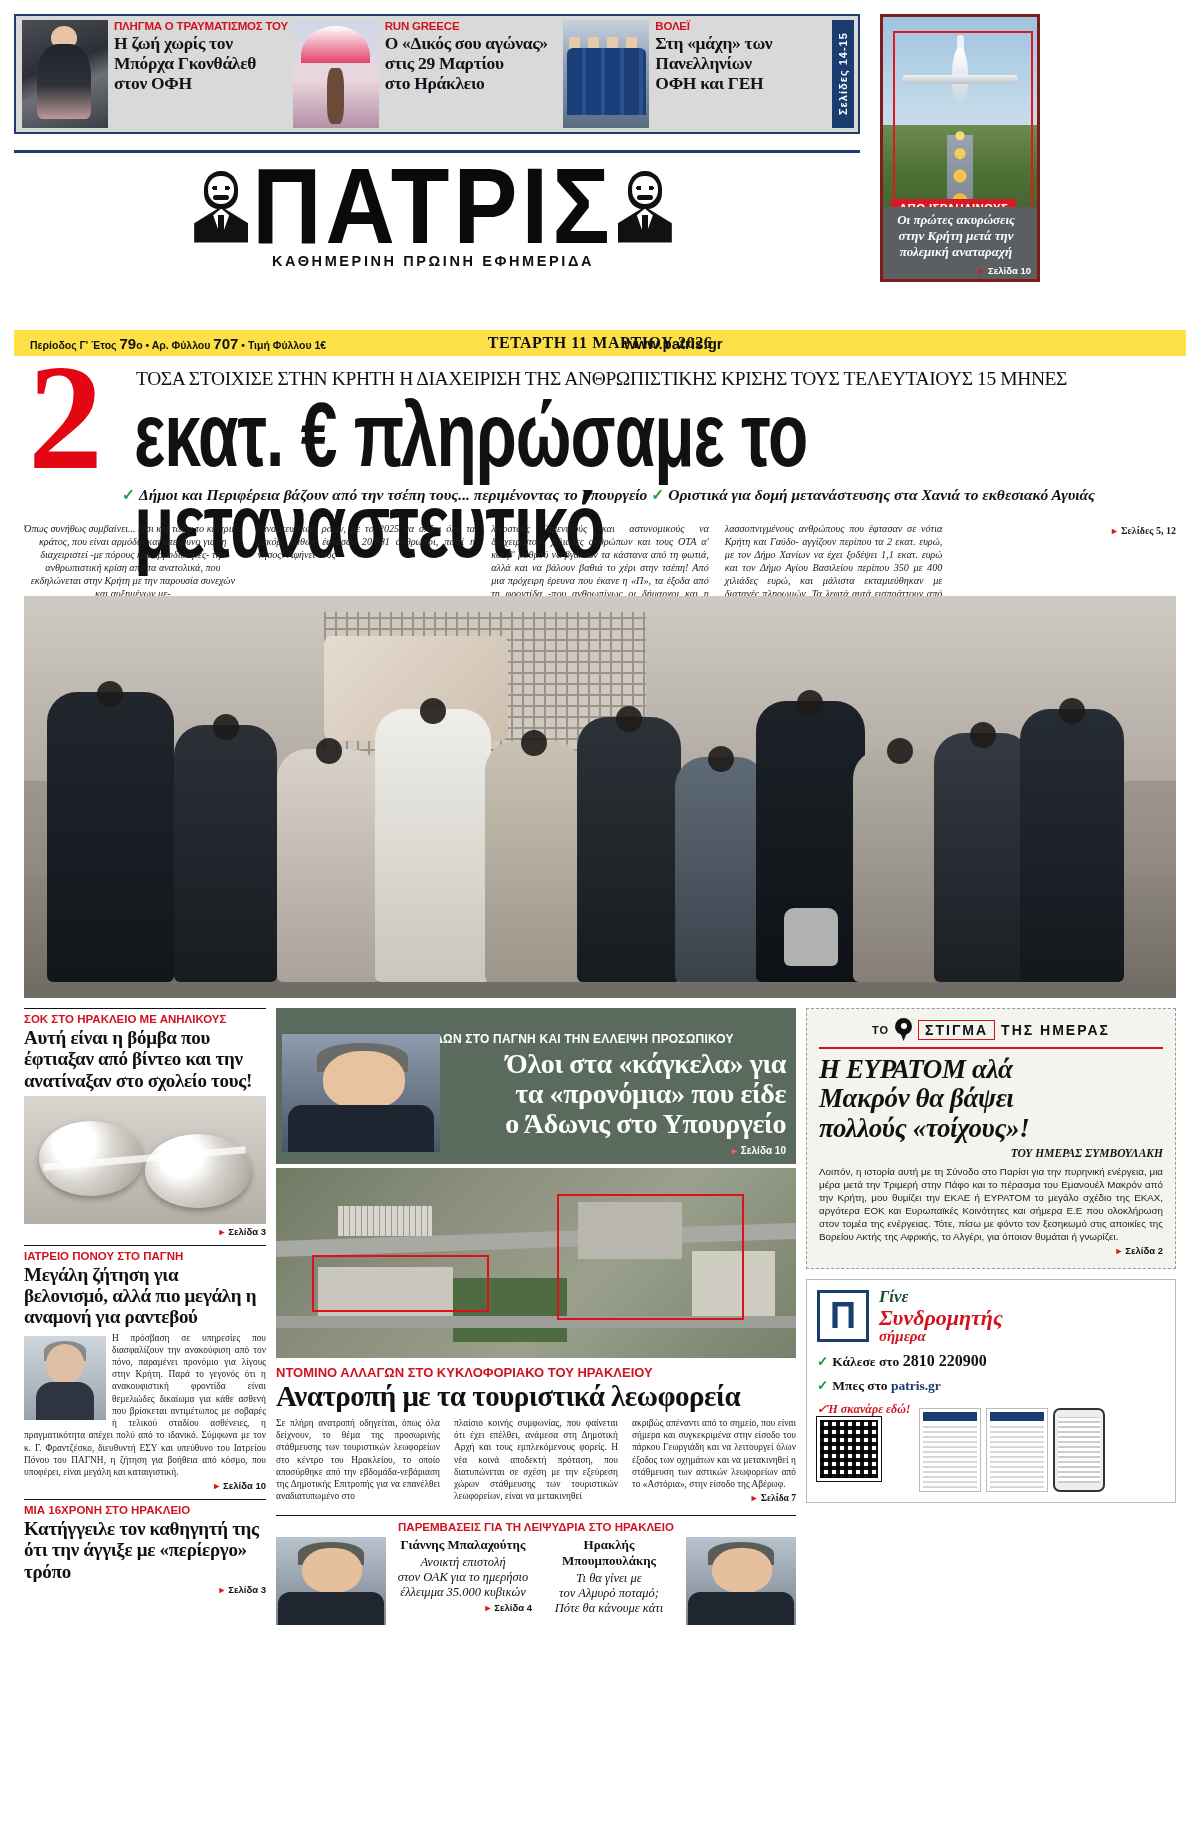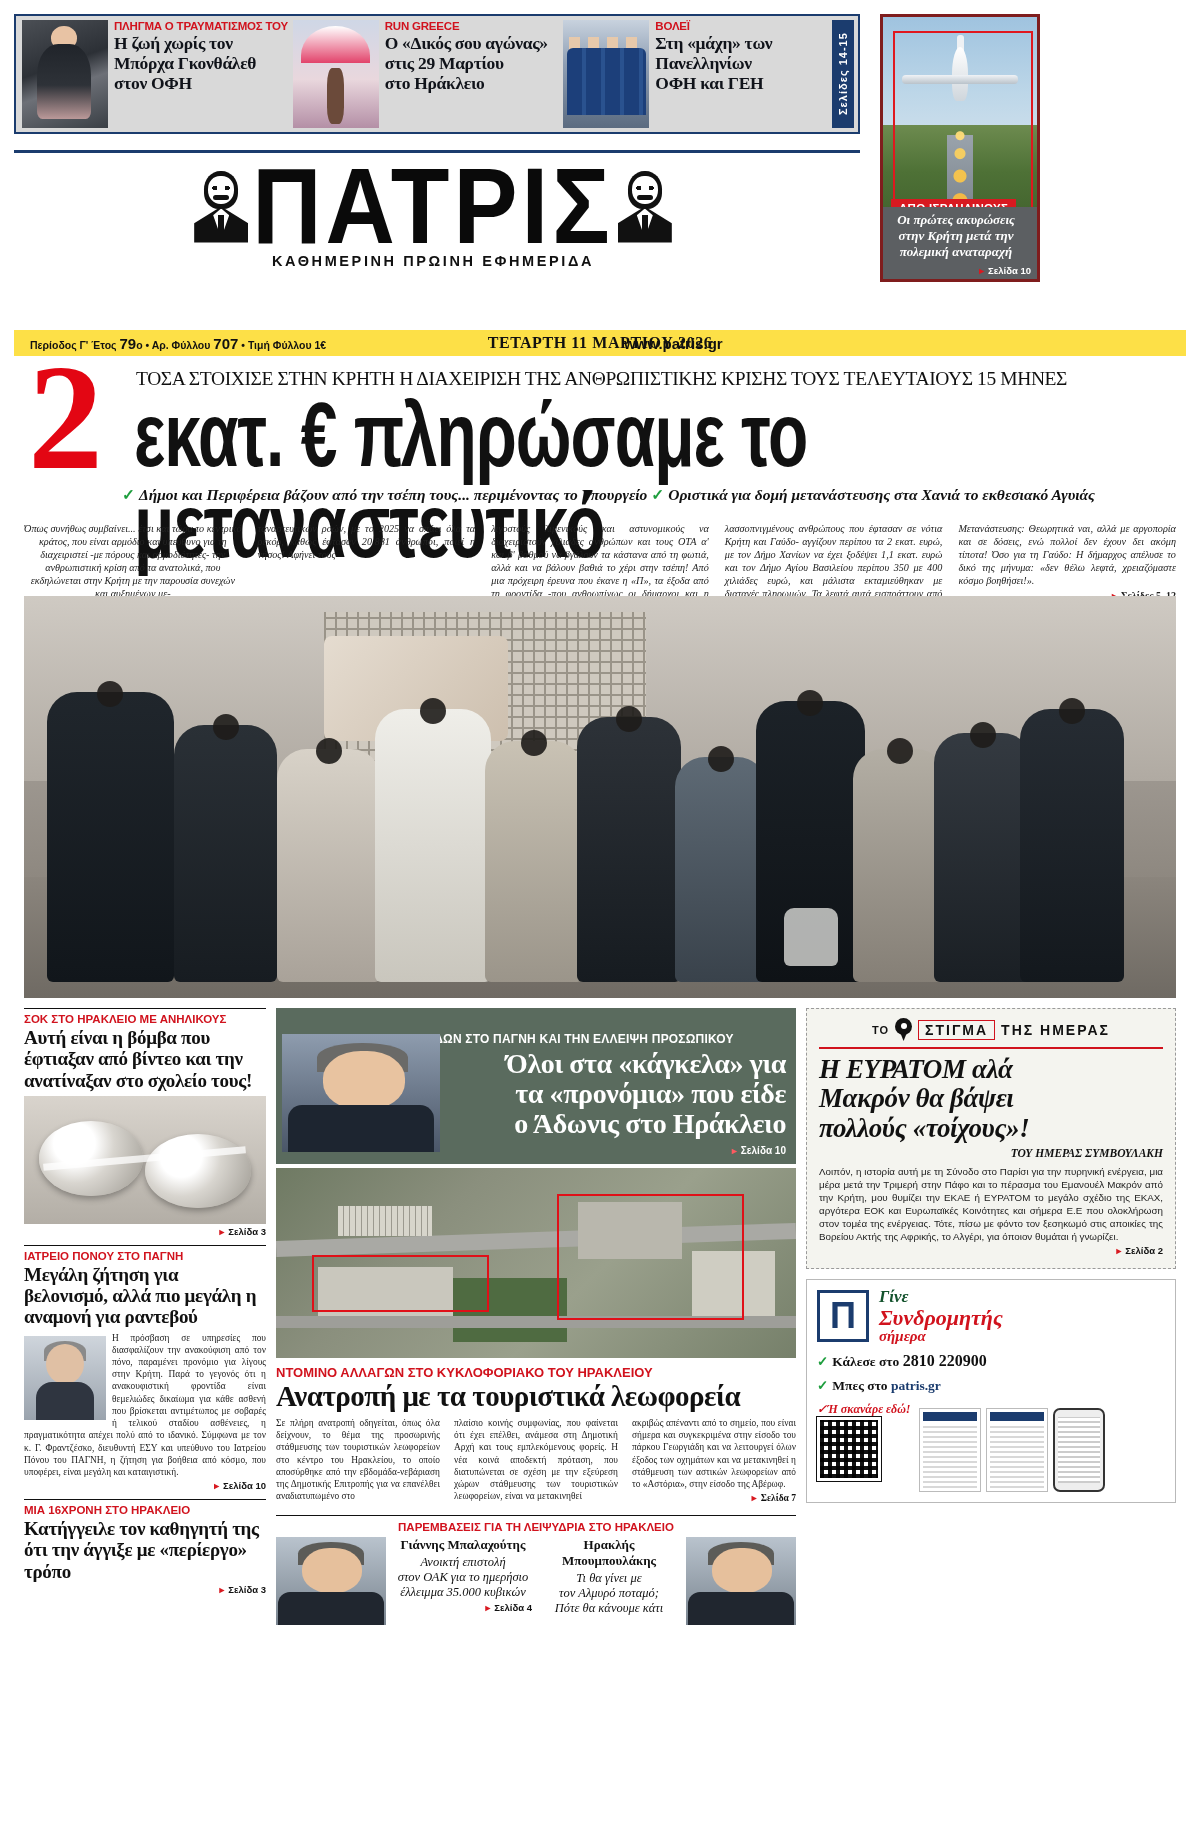--- a/index.html
+++ b/index.html
@@ -491,21 +491,20 @@
       <span class="chk">✓</span><span>Οριστικά για δομή μετανάστευσης στα Χανιά το εκθεσιακό Αγυιάς</span>
     </div>
   </div>
 
   <div class="leadtext">
     <div class="c narrow1">Όπως συνήθως συμβαίνει... έτσι και τώρα το κεντρικό κράτος, που είναι αρμόδιο και υπεύθυνο για τη διαχειριστεί -με πόρους και αρμοδιότητες- την ανθρωπιστική κρίση από τα ανατολικά, που εκδηλώνεται στην Κρήτη με την παρουσία συνεχών και αυξημένων με-</div>
     <div class="c">ταναστευτικών ροών, με το 2025 να σπάει όλα τα ρεκόρ, καθώς έφτασαν 20.881 άνθρωποι, ποιεί η νήσος! Αφήνει τους</div>
     <div class="c">λιγοστούς λιμενικούς και αστυνομικούς να διαχειριστούν χιλιάδες ανθρώπων και τους ΟΤΑ α' και β' βαθμού να βγάλουν τα κάστανα από τη φωτιά, αλλά και να βάλουν βαθιά το χέρι στην τσέπη! Από μια πρόχειρη έρευνα που έκανε η «Π», τα έξοδα από τη φροντίδα -που ανθρωπίνως οι δήμαρχοι και η Περιφέρεια Κρήτης προσέφεραν στους θα-</div>
     <div class="c">λασσοπνιγμένους ανθρώπους που έφτασαν σε νότια Κρήτη και Γαύδο- αγγίζουν περίπου τα 2 εκατ. ευρώ, με τον Δήμο Χανίων να έχει ξοδέψει 1,1 εκατ. ευρώ και τον Δήμο Αγίου Βασιλείου περίπου 350 με 400 χιλιάδες ευρώ, και μάλιστα εκταμιεύθηκαν με διαταγές πληρωμών. Τα λεφτά αυτά εισπράττουν από το Ταμείο Αλληλεγγύης του Υπουργείου</div>
     <div class="c">
-      <span>Μετανάστευσης: Θεωρητικά ναι, αλλά με αργοπορία και σε δόσεις, ενώ πολλοί δεν έχουν δει ακόμη τίποτα! Όσο για τη Γαύδο: Η δήμαρχος απέλυσε το δικό της μήνυμα: «δεν θέλω λεφτά, χρειαζόμαστε κόσμο βοηθήσει!».</span>
       <span class="leadref"><span class="pgmark">►</span><span>Σελίδες 5, 12</span></span>
     </div>
   </div>
 
   <div class="mainphoto">
     <div class="mp-wall"></div>
     <div class="mp-fence"></div>
     <div class="mp-bundle"></div>
     <div class="mp-ground"></div>
     <div class="fig f1"></div>
@@ -564,21 +563,21 @@
       <div class="greenbox">
         <div class="gb-kicker">ΓΙΑ ΤΗ ΜΕΘ ΠΑΙΔΩΝ ΣΤΟ ΠΑΓΝΗ ΚΑΙ ΤΗΝ ΕΛΛΕΙΨΗ ΠΡΟΣΩΠΙΚΟΥ</div>
         <div class="gb-photo">
           <div class="hair"></div>
             <div class="face"></div>
             <div class="suit"></div>
         </div>
         <div class="gb-head">
           <div>Όλοι στα «κάγκελα» για</div>
           <div>τα «προνόμια» που είδε</div>
-          <div>ο Άδωνις στο Ηράκλειο</div>
+          <div>ο Άδωνις στο Υπουργείο</div>
         </div>
         <div class="gb-ref"><span class="pgmark">►</span><span>Σελίδα 10</span></div>
       </div>
 
       <div class="satphoto">
         <div class="sat-road"></div>
         <div class="sat-park"></div>
         <div class="sat-b2"></div>
         <div class="sat-b1"></div>
         <div class="sat-green"></div>

